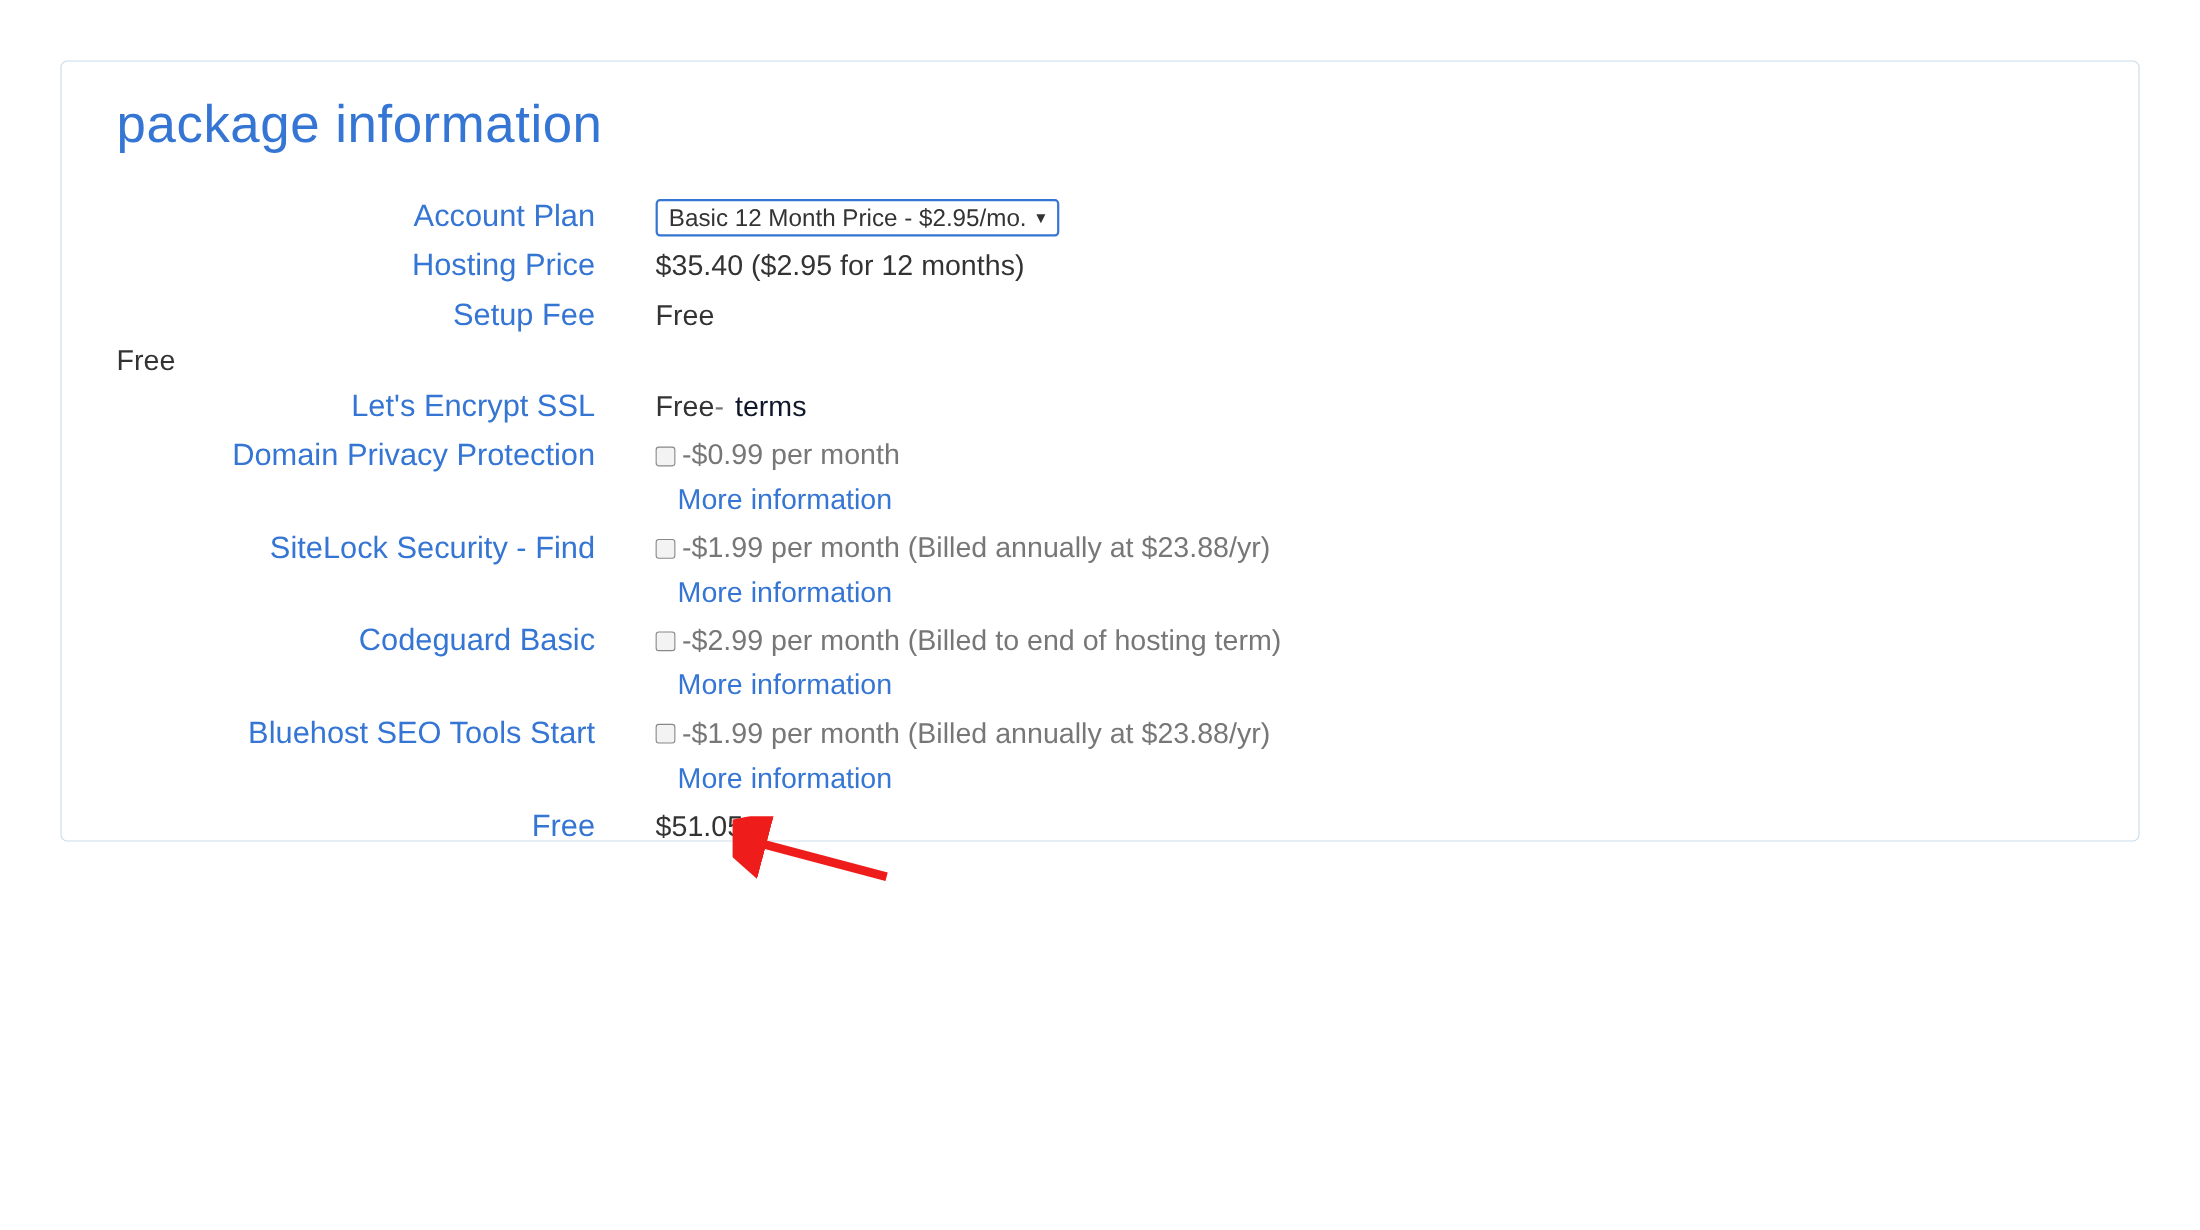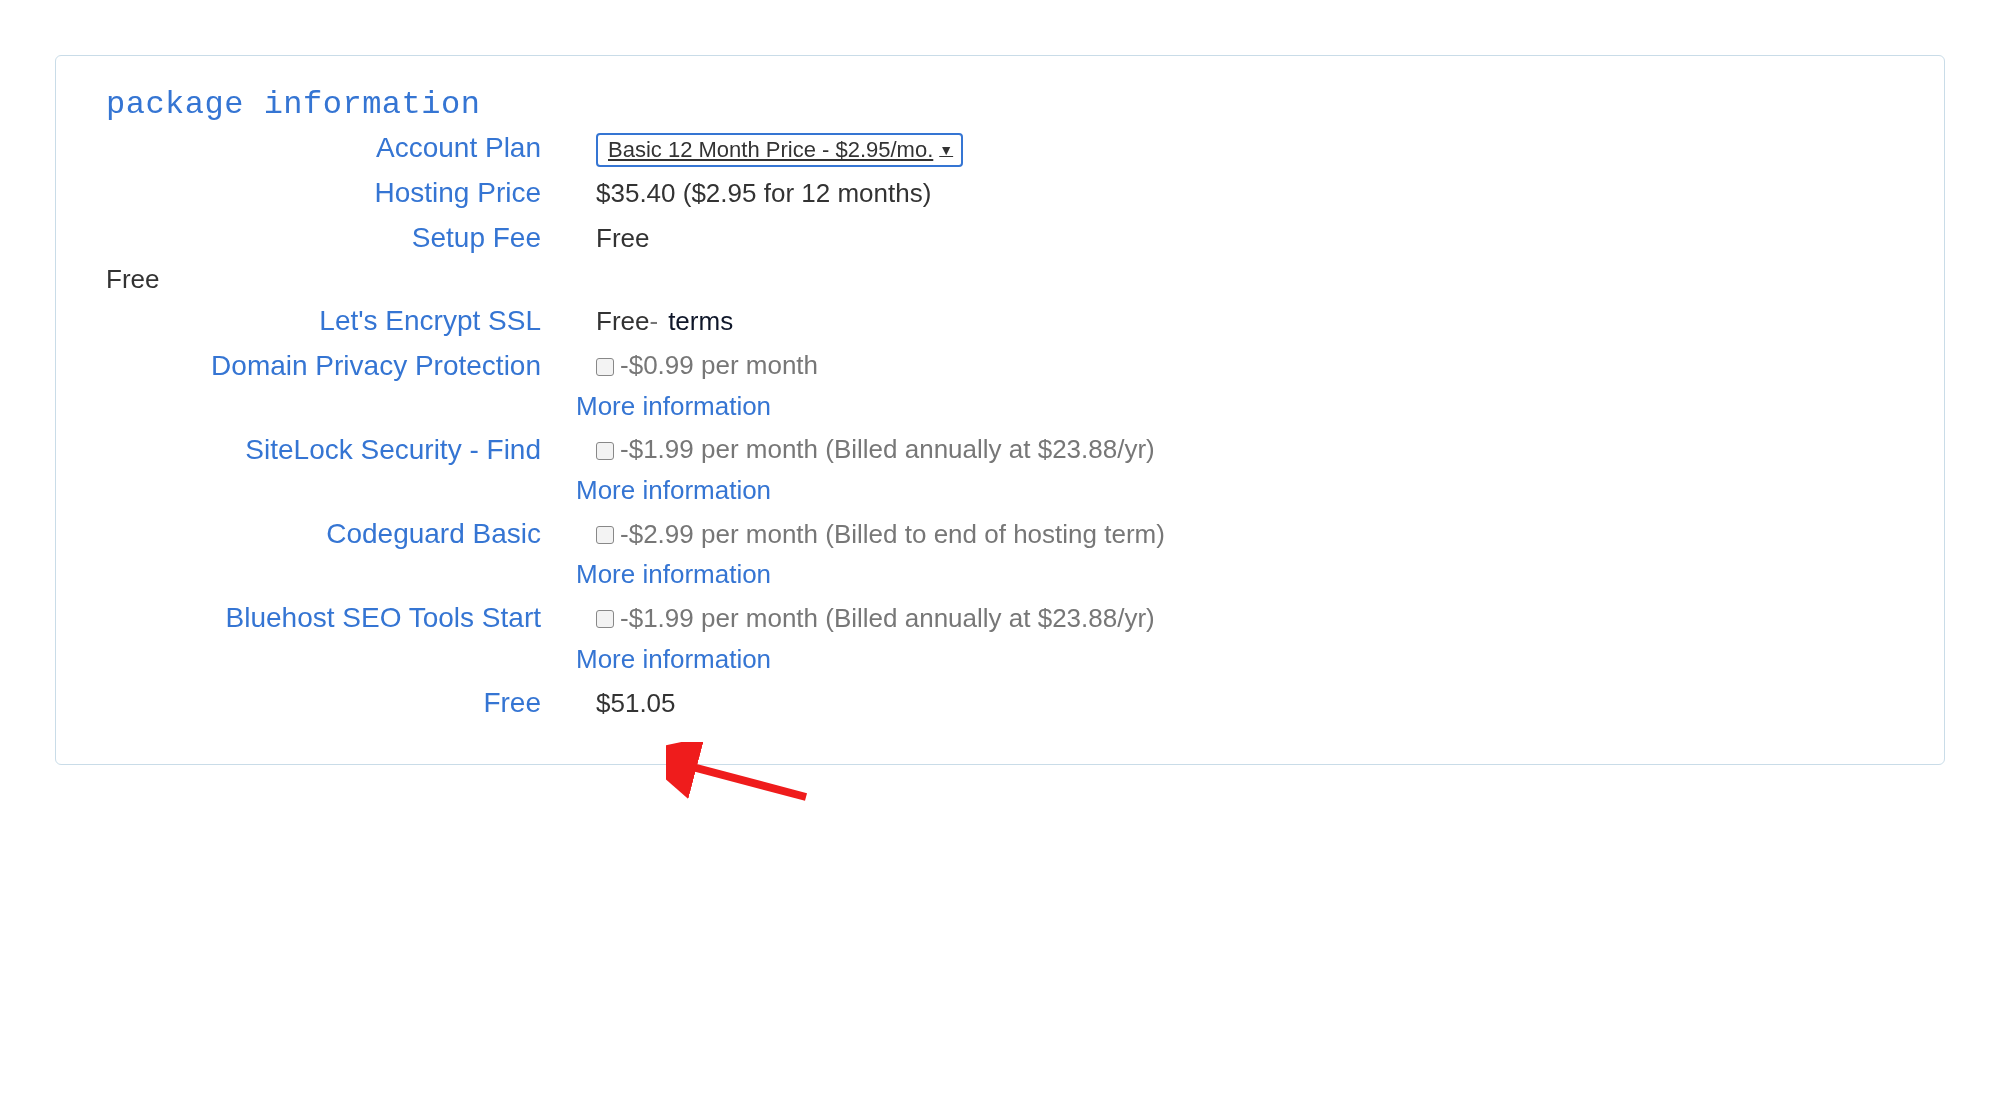--- a/index.html
+++ b/index.html
@@ -17,25 +17,25 @@
     .panel {
       border: 1px solid #c9dce8;
       border-radius: 6px;
       background: #ffffff;
       padding: 30px 40px 30px 50px;
       width: 1890px;
       height: 710px;
       position: relative;
     }
     .panel-title {
-      font-size: 32px;
+      font-size: 48px;
       font-weight: 300;
       color: #3575d3;
+      margin-bottom: 30px;
       letter-spacing: 0.5px;
-      font-family: Liberation Mono, monospace;
     }
     .form-rows {
       display: flex;
       flex-direction: column;
     }
     .row {
       display: flex;
       align-items: baseline;
       margin-bottom: 6px;
       gap: 20px;
@@ -64,21 +64,20 @@
     .select-wrap {
       display: inline-flex;
       align-items: center;
       border: 2px solid #3575d3;
       border-radius: 4px;
       padding: 2px 8px 2px 10px;
       background: #ffffff;
       font-size: 22px;
       color: #333333;
       margin-top: 10px;
-      text-decoration: underline;
     }
     .select-wrap .caret {
       margin-left: 6px;
       font-size: 14px;
       color: #333333;
     }
     .link {
       color: #0f172a;
       cursor: pointer;
       font-weight: 300;
@@ -89,20 +88,21 @@
     }
     .row-info .spacer {
       width: 470px;
     }
     .row-info .info-link {
       font-size: 26px;
       color: #3575d3;
       font-weight: 300;
       cursor: pointer;
       margin-bottom: 8px;
+      margin-left: 40px;
     }
     .checkbox {
       width: 18px;
       height: 18px;
       border: 1px solid #888888;
       border-radius: 3px;
       background: #f3f3f3;
       display: inline-block;
       margin-right: 6px;
       position: relative;

